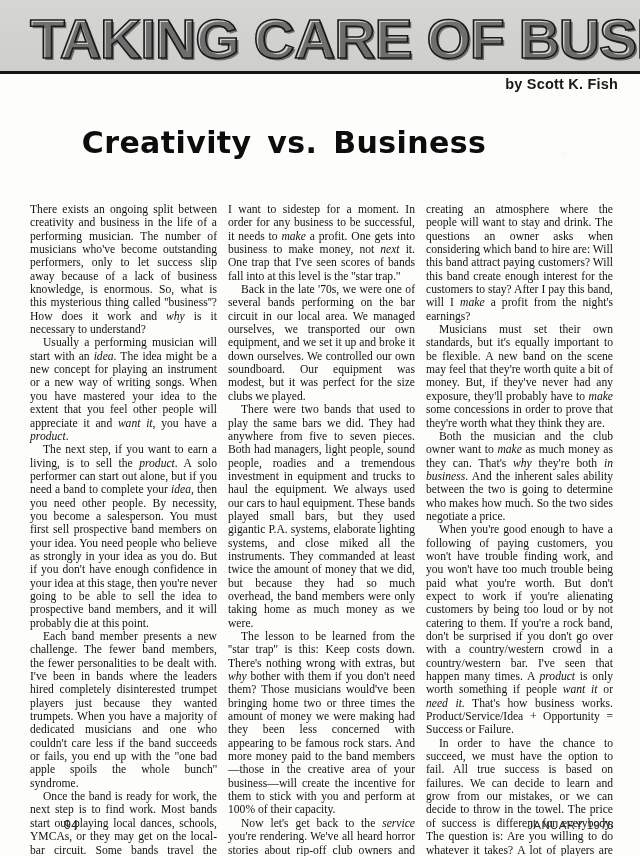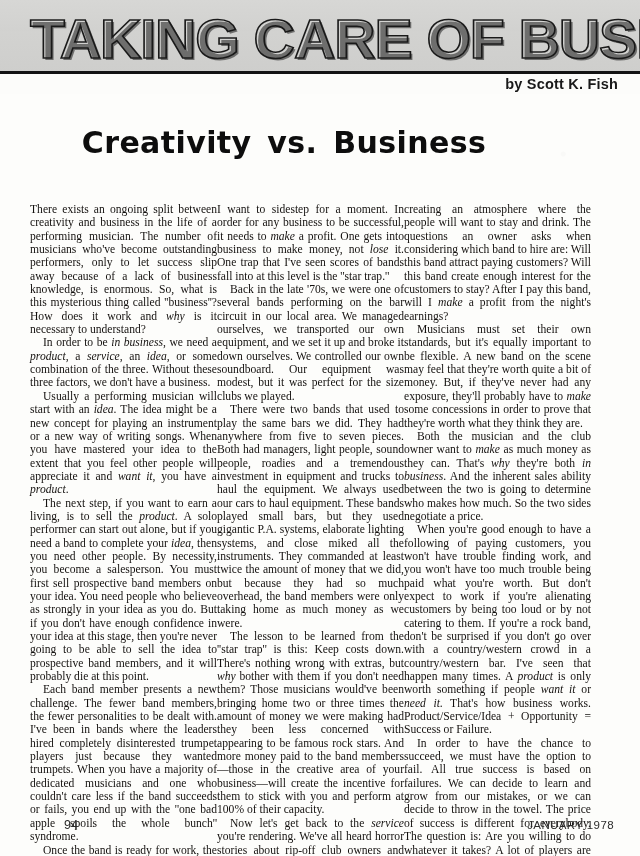--- a/index.html
+++ b/index.html
@@ -89,20 +89,21 @@
   }
 
   
   .columns {
     position: absolute;
     left: 30px;
     top: 203px;
     width: 584px;
     height: 600px;
     display: flex;
+    gap: 11px;
   }
   .col {
     width: 187px;
     font-size: 11.6px;
     line-height: 13.35px;
     text-align: justify;
     text-justify: inter-word;
     -webkit-hyphens: none;
     hyphens: none;
     color: #14110f;
@@ -139,28 +140,27 @@
 <div class="masthead">
   <div class="masthead-title">TAKING CARE OF BUSINESS</div>
 </div>
 <div class="byline">by Scott K. Fish</div>
 
 <h1 class="headline">Creativity vs. Business</h1>
 
 <div class="columns">
   <div class="col">
       <p class="first">There exists an ongoing split between creativity and business in the life of a performing musician. The number of musicians who've become outstanding performers, only to let success slip away because of a lack of business knowledge, is enormous. So, what is this mysterious thing called ''business''? How does it work and <i>why</i> is it necessary to understand?</p>
-      <p>In order to be <i>in business</i>, we need a <i>product</i>, a <i>service</i>, an <i>idea</i>, or some combination of the three. Without these three factors, we don't have a business.</p>
       <p>Usually a performing musician will start with an <i>idea</i>. The idea might be a new concept for playing an instrument or a new way of writing songs. When you have mastered your idea to the extent that you feel other people will appreciate it and <i>want it</i>, you have a <i>product</i>.</p>
       <p>The next step, if you want to earn a living, is to sell the <i>product</i>. A solo performer can start out alone, but if you need a band to complete your <i>idea</i>, then you need other people. By necessity, you become a salesperson. You must first sell prospective band members on your idea. You need people who believe as strongly in your idea as you do. But if you don't have enough confidence in your idea at this stage, then you're never going to be able to sell the idea to prospective band members, and it will probably die at this point.</p>
       <p>Each band member presents a new challenge. The fewer band members, the fewer personalities to be dealt with. I've been in bands where the leaders hired completely disinterested trumpet players just because they wanted trumpets. When you have a majority of dedicated musicians and one who couldn't care less if the band succeeds or fails, you end up with the ''one bad apple spoils the whole bunch'' syndrome.</p>
       <p>Once the band is ready for work, the next step is to find work. Most bands start out playing local dances, schools, YMCAs, or they may get on the local-bar circuit. Some bands travel the ''show-band'' circuit, and some of the less commercial outfits play libraries, schools, art fairs and places like that. At this point, when the band's ready for work, they are ready to provide a  with their .</p>
     </div>
   <div class="col">
-      <p class="first">I want to sidestep for a moment. In order for any business to be successful, it needs to <i>make</i> a profit. One gets into business to make money, not <i>lose</i> it. One trap that I've seen scores of bands fall into at this level is the ''star trap.''</p>
+      <p class="first">I want to sidestep for a moment. In order for any business to be successful, it needs to <i>make</i> a profit. One gets into business to make money, not <i>next</i> it. One trap that I've seen scores of bands fall into at this level is the ''star trap.''</p>
       <p>Back in the late '70s, we were one of several bands performing on the bar circuit in our local area. We managed ourselves, we transported our own equipment, and we set it up and broke it down ourselves. We controlled our own soundboard. Our equipment was modest, but it was perfect for the size clubs we played.</p>
       <p>There were two bands that used to play the same bars we did. They had anywhere from five to seven pieces. Both had managers, light people, sound people, roadies and a tremendous investment in equipment and trucks to haul the equipment. We always used our cars to haul equipment. These bands played small bars, but they used gigantic P.A. systems, elaborate lighting systems, and close miked all the instruments. They commanded at least twice the amount of money that we did, but because they had so much overhead, the band members were only taking home as much money as we were.</p>
       <p>The lesson to be learned from the ''star trap'' is this: Keep costs down. There's nothing wrong with extras, but <i>why</i> bother with them if you don't need them? Those musicians would've been bringing home two or three times the amount of money we were making had they been less concerned with appearing to be famous rock stars. And more money paid to the band members—those in the creative area of your business—will create the incentive for them to stick with you and perform at 100% of their capacity.</p>
       <p>Now let's get back to the <i>service</i> you're rendering. We've all heard horror stories about rip-off club owners and managers, so let's analyze the situation. A musician with a band has a saleable . The musician is interested in finding an opportunity to sell a product. In this case, the club represents the opportunity.</p>
     </div>
   <div class="col">
       <p class="first">creating an atmosphere where the people will want to stay and drink. The questions an owner asks when considering which band to hire are: Will this band attract paying customers? Will this band create enough interest for the customers to stay? After I pay this band, will I <i>make</i> a profit from the night's earnings?</p>
       <p>Musicians must set their own standards, but it's equally important to be flexible. A new band on the scene may feel that they're worth quite a bit of money. But, if they've never had any exposure, they'll probably have to <i>make</i> some concessions in order to prove that they're worth what they think they are.</p>
       <p>Both the musician and the club owner want to <i>make</i> as much money as they can. That's <i>why</i> they're both <i>in business</i>. And the inherent sales ability between the two is going to determine who makes how much. So the two sides negotiate a price.</p>
       <p>When you're good enough to have a following of paying customers, you won't have trouble finding work, and you won't have too much trouble being paid what you're worth. But don't expect to work if you're alienating customers by being too loud or by not catering to them. If you're a rock band, don't be surprised if you don't go over with a country/western crowd in a country/western bar. I've seen that happen many times. A <i>product</i> is only worth something if people <i>want it</i> or <i>need it</i>. That's how business works. Product/Service/Idea + Opportunity = Success or Failure.</p>

